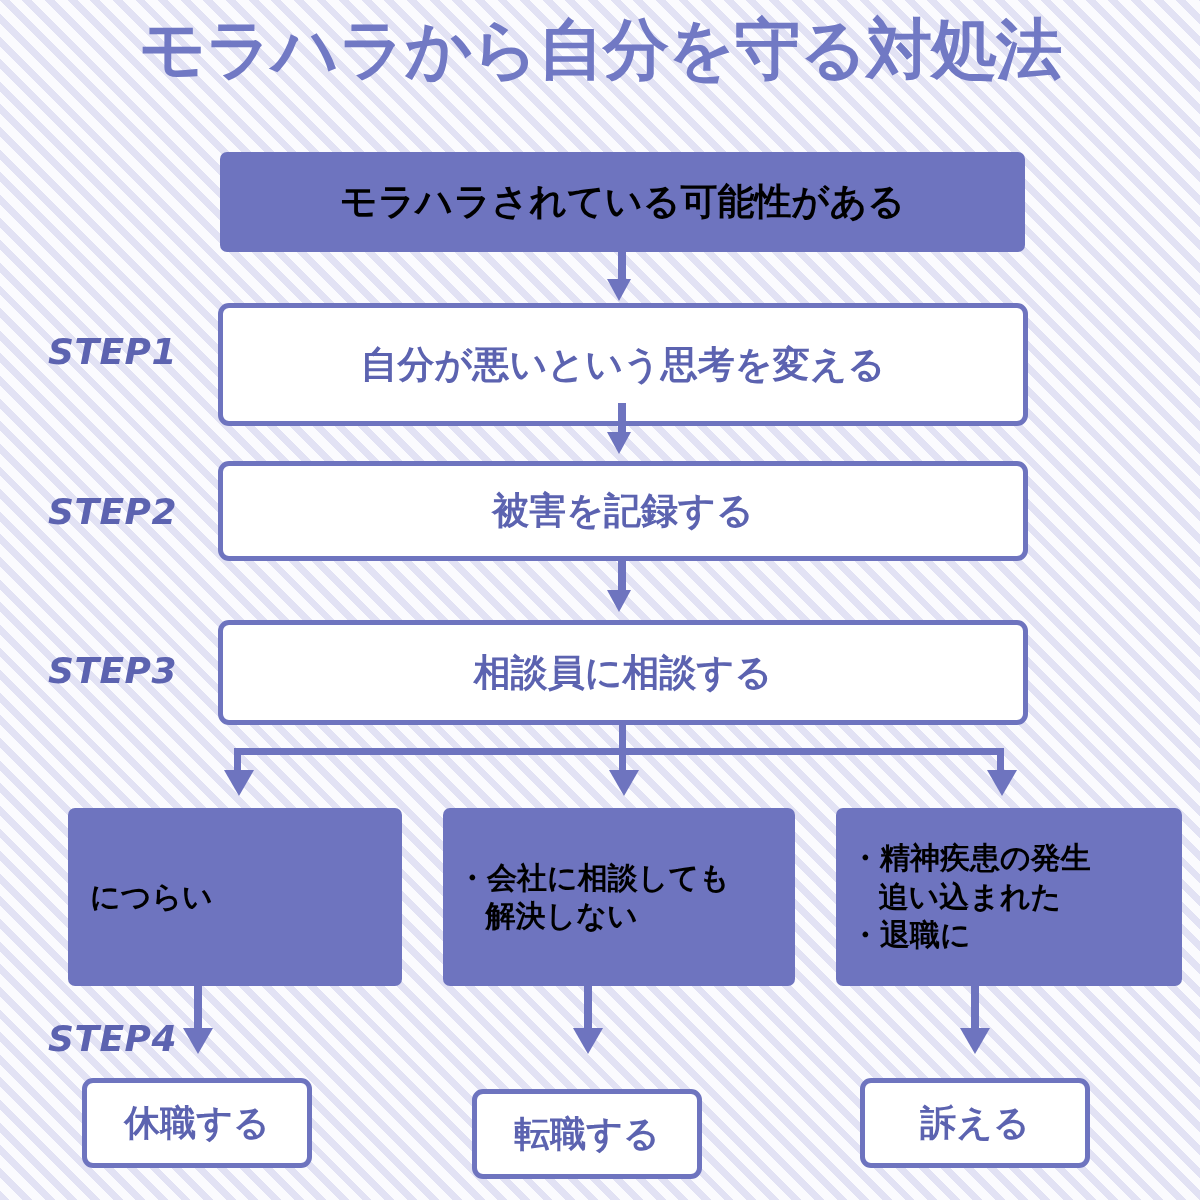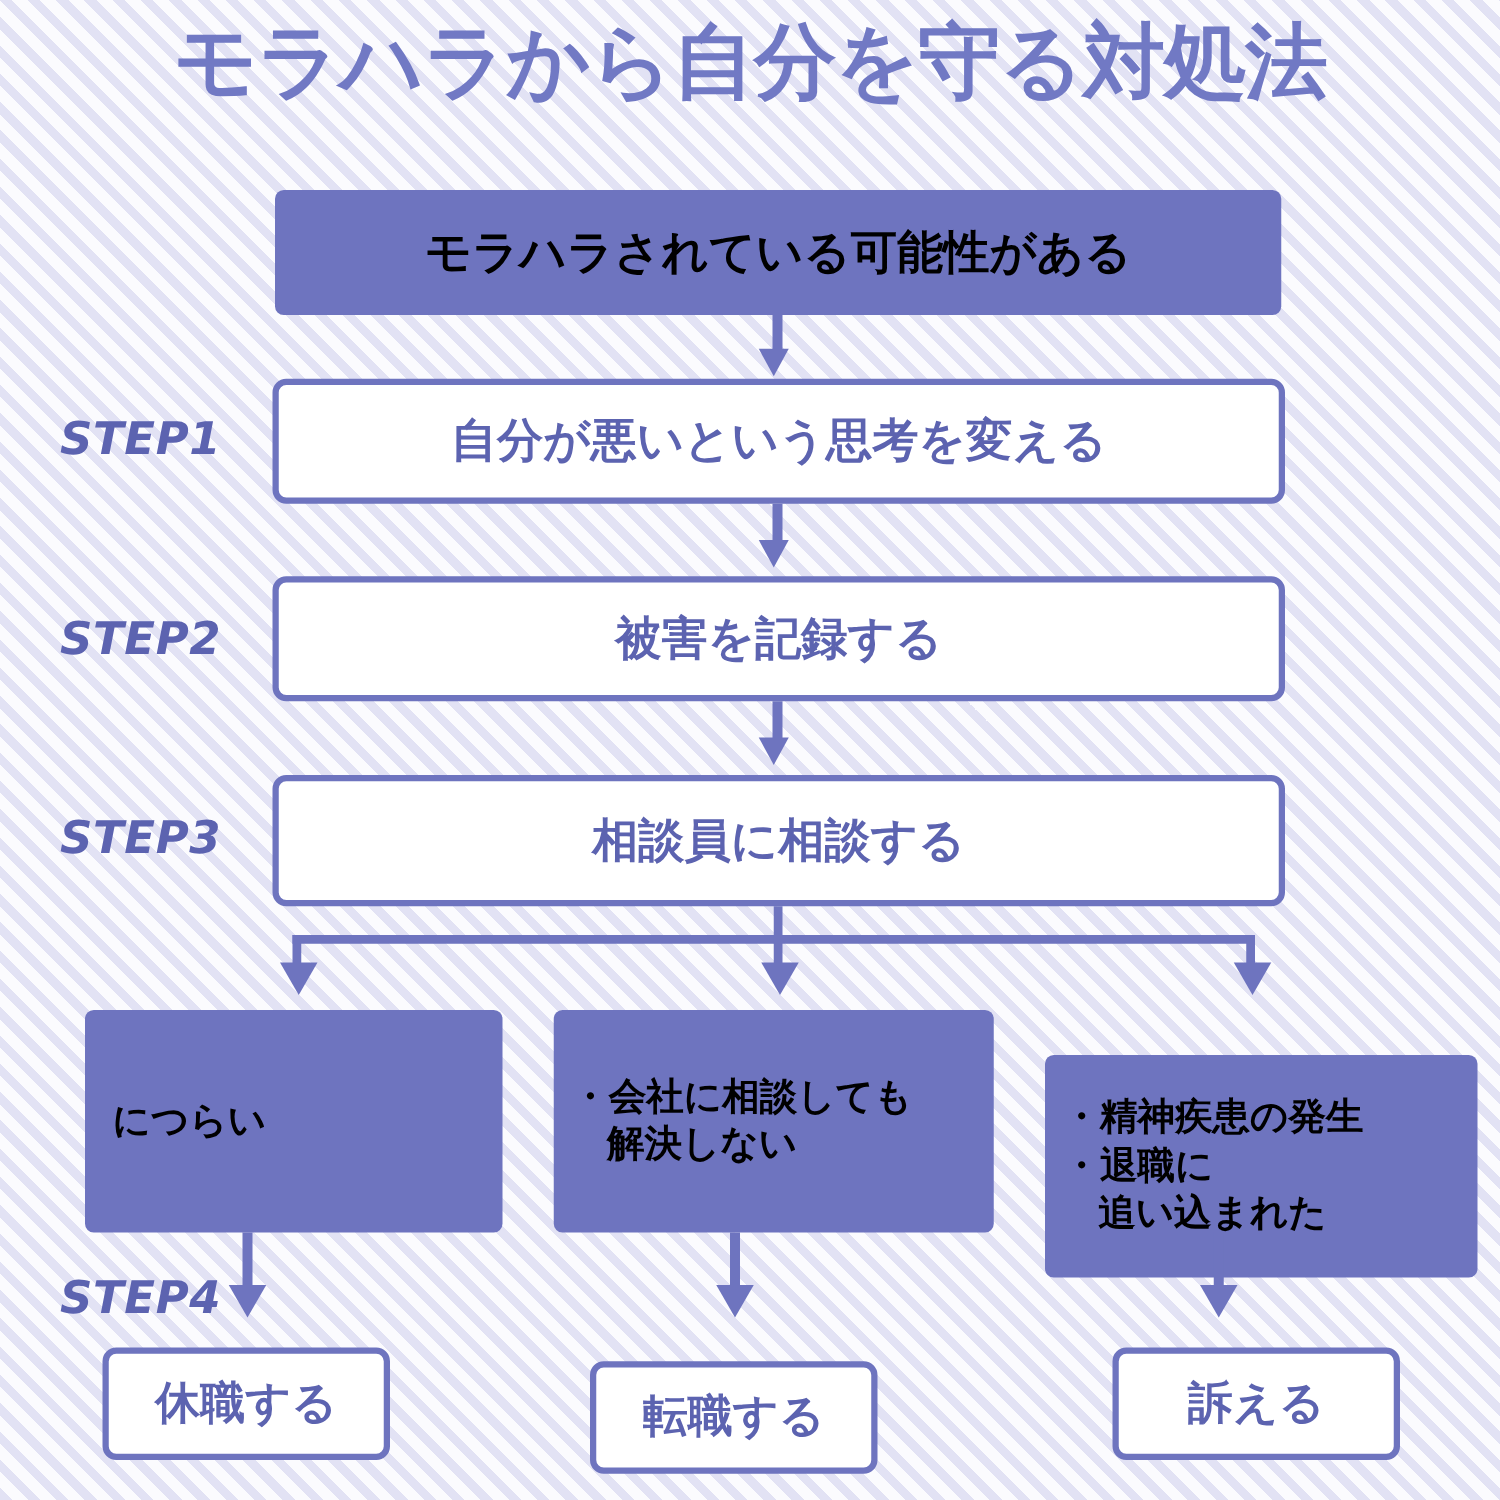--- a/index.html
+++ b/index.html
@@ -67,31 +67,31 @@
     border: 5px solid #6e74bf;
     border-radius: 11px;
   }
   .node.left-align {
     justify-content: flex-start;
     text-align: left;
   }
 
   
   #node-top       { left: 220px; top: 152px; width: 805px; height: 100px; font-size: 37px; }
-  #node-step1     { left: 218px; top: 303px; width: 810px; height: 100px; font-size: 37px; }
+  #node-step1     { left: 218px; top: 303px; width: 810px; height: 123px; font-size: 37px; }
   #node-step2     { left: 218px; top: 461px; width: 810px; height: 100px; font-size: 37px; }
   #node-step3     { left: 218px; top: 620px; width: 810px; height: 105px; font-size: 37px; }
 
   #branch-1 { left: 68px;  top: 808px; width: 334px; height: 178px; font-size: 30px; padding: 0 22px; }
   #branch-2 { left: 443px; top: 808px; width: 352px; height: 178px; font-size: 30px; padding: 16px 14px; }
-  #branch-3 { left: 836px; top: 808px; width: 346px; height: 178px; font-size: 30px; padding: 0 14px; margin-top: 36px; }
+  #branch-3 { left: 836px; top: 808px; width: 346px; height: 178px; font-size: 30px; padding: 0 14px; }
 
   #leaf-1 { left: 82px;  top: 1078px; width: 230px; height: 90px; font-size: 36px; }
   #leaf-2 { left: 472px; top: 1078px; width: 230px; height: 90px; font-size: 36px; margin-top: 11px; }
-  #leaf-3 { left: 860px; top: 1078px; width: 230px; height: 90px; font-size: 36px; margin-left: 30px; }
+  #leaf-3 { left: 860px; top: 1078px; width: 230px; height: 90px; font-size: 36px; }
 
   .node .lines { width: 100%; }
   .node .line { display: block; }
   .branchbox .line { white-space: nowrap; }
   .branchbox .cont { padding-left: 0.95em; display: block; }
 
   
   .step-label {
     position: absolute;
     font-size: 36px;
@@ -207,22 +207,22 @@
   <div class="node filled branchbox left-align" id="branch-2">
     <span class="lines">
       <span class="line">・会社に相談しても</span>
       <span class="line cont">解決しない</span>
     </span>
   </div>
 
   <div class="node filled branchbox left-align" id="branch-3">
     <span class="lines">
       <span class="line">・精神疾患の発生</span>
+      <span class="line cont">追い込まれた</span>
       <span class="line">・退職に</span>
-      <span class="line cont">追い込まれた</span>
     </span>
   </div>
 
   <div class="conn" id="leaf-stem-1"></div>
   <div class="conn" id="leaf-stem-2"></div>
   <div class="conn" id="leaf-stem-3"></div>
   <div class="conn-arrow" id="leaf-arrow-1"></div>
   <div class="conn-arrow" id="leaf-arrow-2"></div>
   <div class="conn-arrow" id="leaf-arrow-3"></div>
 

